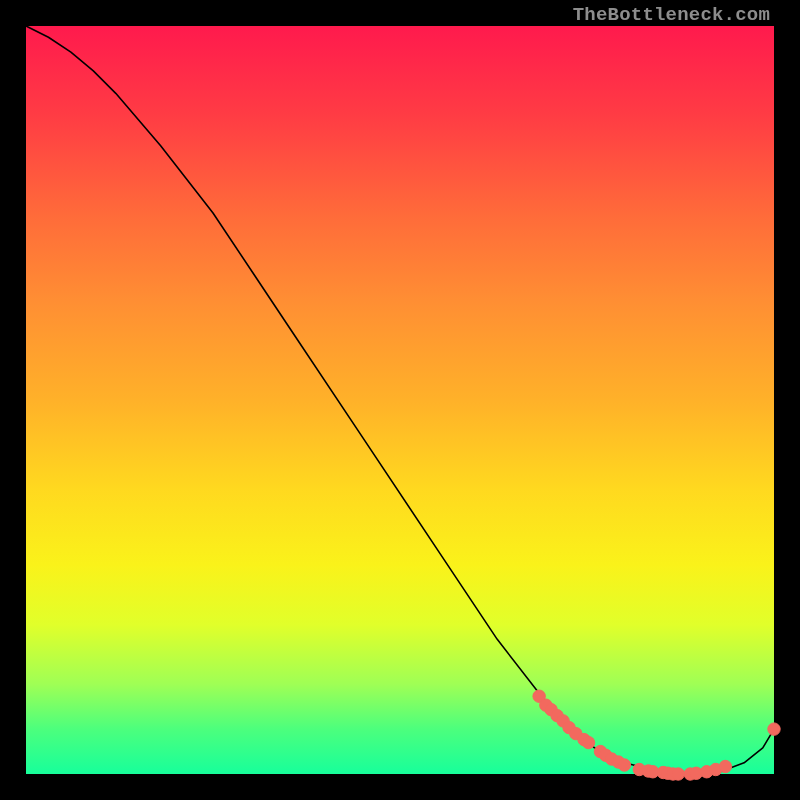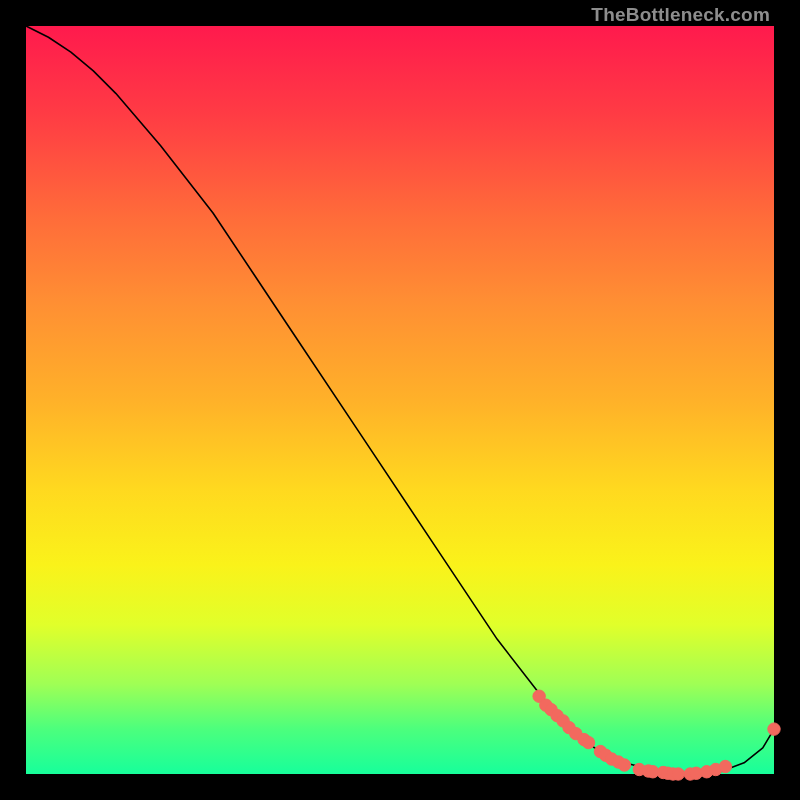--- a/index.html
+++ b/index.html
@@ -20,21 +20,21 @@
       #faf21a 72%,
       #e1ff2a 80%,
       #9fff55 88%,
       #4cff7d 94%,
       #17ff9b 100%);
   }
   .watermark {
     position: absolute;
     right: 30px;
     top: 4px;
-    font-family: Liberation Sans, sans-serif;
+    font-family: Liberation Mono, monospace;
     font-size: 19px;
     font-weight: 600;
     color: #8d8d8d;
     letter-spacing: 0.2px;
   }
   svg.plot {
     position: absolute;
     left: 26px;
     top: 26px;
     width: 748px;

